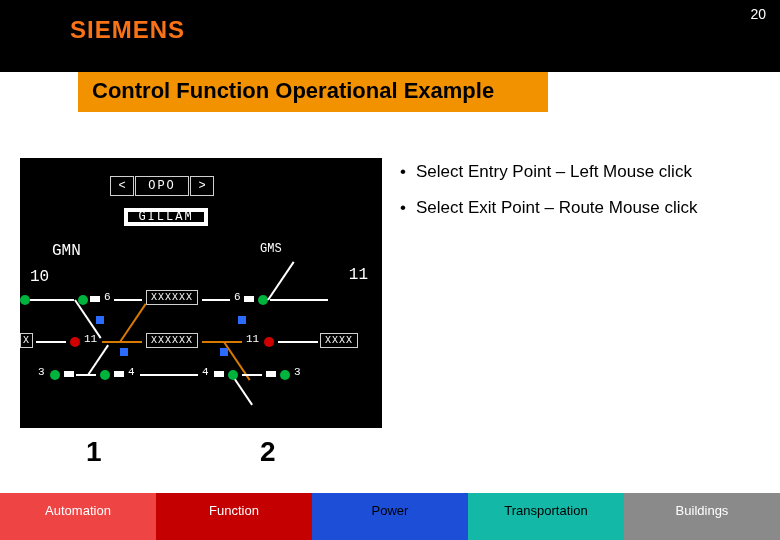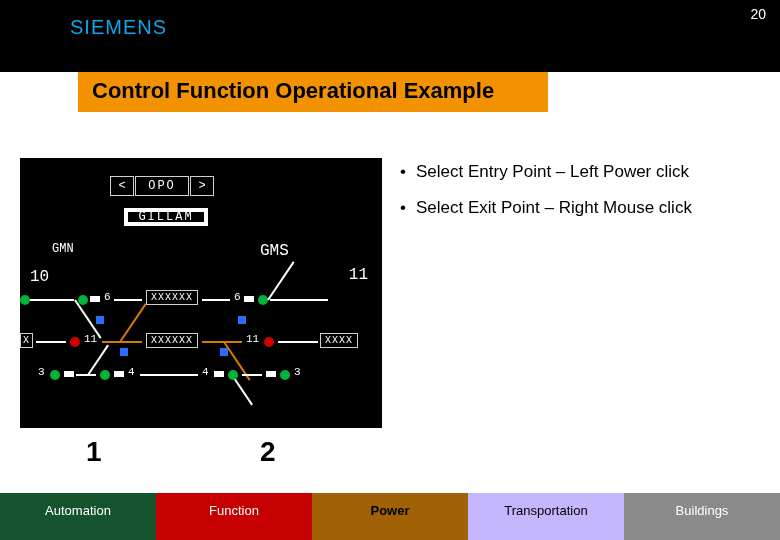--- a/index.html
+++ b/index.html
@@ -14,23 +14,23 @@
   .topbar {
     width: 100%;
     height: 72px;
     background: #000;
     position: relative;
   }
   .logo {
     position: absolute;
     left: 70px;
     top: 16px;
-    color: #0ea5e9;
-    font-weight: normal;
-    font-size: 20px;
+    color: #f97316;
+    font-weight: bold;
+    font-size: 24px;
     letter-spacing: 1px;
   }
   .pagenum {
     position: absolute;
     right: 14px;
     top: 6px;
     color: #fff;
     font-size: 14px;
   }
   .titlebar {
@@ -165,24 +165,24 @@
     display: flex;
     font-size: 13px;
   }
   .footer > div {
     flex: 1;
     text-align: center;
     padding: 10px 0 22px 0;
     color: #fff;
   }
   .f-comm { background: #007a33; }
-  .f-auto { background: #14532d; }
+  .f-auto { background: #ef4444; }
   .f-build { background: #c40000; }
-  .f-power { color: #000 !important; background: #a16207; font-weight: bold; }
-  .f-trans { background: #c4b5fd; color: #000 !important; }
+  .f-power { color: #000 !important; background: #1d4ed8; }
+  .f-trans { background: #14b8a6; color: #000 !important; }
   .f-health { background: #8a8a8a; }
 </style>
 </head>
 <body>
 
 <div class="topbar">
   <div class="logo">SIEMENS</div>
   <div class="pagenum">20</div>
 </div>
 
@@ -190,22 +190,22 @@
 
 <div class="content">
 
   <div class="sim">
     <div class="opo-row">
       <div class="opo-btn opo-arrow">&lt;</div>
       <div class="opo-btn opo-label">OPO</div>
       <div class="opo-btn opo-arrow">&gt;</div>
     </div>
     <div class="gillam">GILLAM</div>
-    <span class="gmn txtsmall" style="font-size:12px">GMN</span>
-    <span class="gms txtsmall" style="font-size:16px">GMS</span>
+    <span class="gmn txtsmall" style="font-size:16px">GMN</span>
+    <span class="gms txtsmall" style="font-size:12px">GMS</span>
     <span class="big10">10</span>
     <span class="big11">11</span>
 
     <div class="dot-green" style="left:0px; top:137px"></div>
     <div class="line" style="left:10px; top:141px; width:44px"></div>
     <div class="dot-green" style="left:58px; top:137px"></div>
     <div class="block" style="left:70px; top:138px"></div>
     <span class="txtsmall" style="left:84px; top:133px">6</span>
     <div class="line" style="left:94px; top:141px; width:28px"></div>
     <div class="xxxx" style="left:126px; top:132px">XXXXXX</div>
@@ -253,22 +253,22 @@
     <div class="line" style="left:222px; top:216px; width:20px"></div>
     <div class="block" style="left:246px; top:213px"></div>
     <div class="dot-green" style="left:260px; top:212px"></div>
     <span class="txtsmall" style="left:274px; top:208px">3</span>
   </div>
 
   <div class="bignum num1">1</div>
   <div class="bignum num2">2</div>
 
   <div class="right">
-    <div class="bullet">Select Entry Point – Left Power click</div>
-    <div class="bullet">Select Exit  Point – Right Mouse click</div>
+    <div class="bullet">Select Entry Point – Left Mouse click</div>
+    <div class="bullet">Select Exit  Point – Route Mouse click</div>
   </div>
 </div>
 
 <div class="footer">
   <div class="f-auto">Automation</div>
   <div class="f-build">Function</div>
   <div class="f-power">Power</div>
   <div class="f-trans">Transportation</div>
   <div class="f-health">Buildings</div>
 </div>

